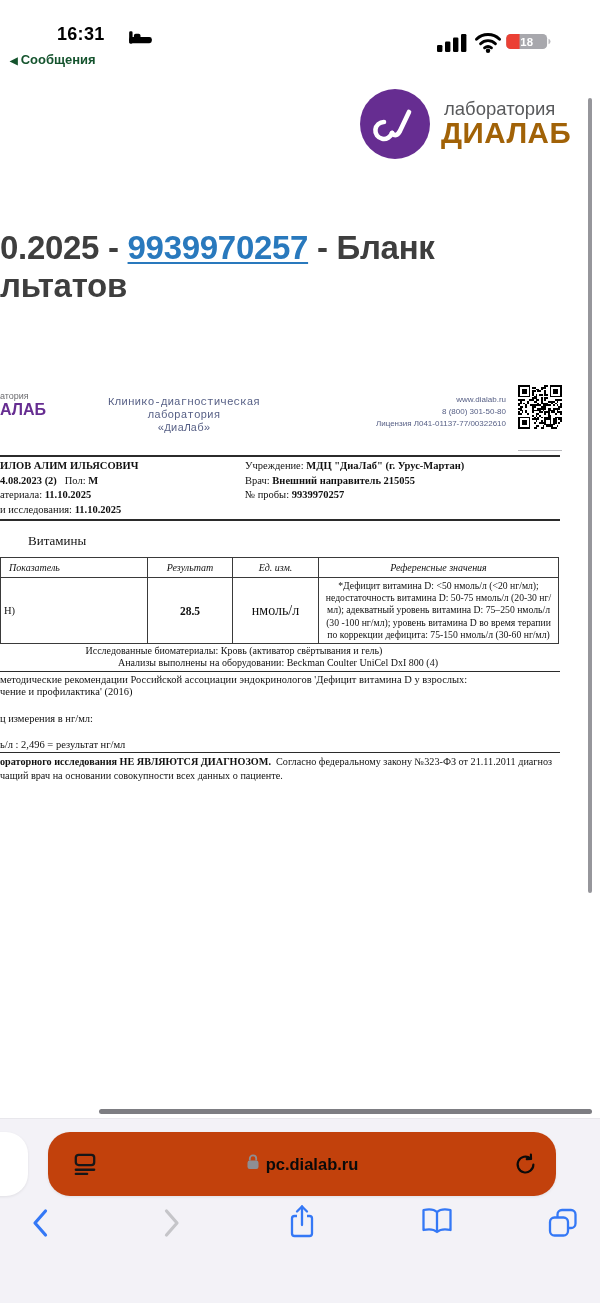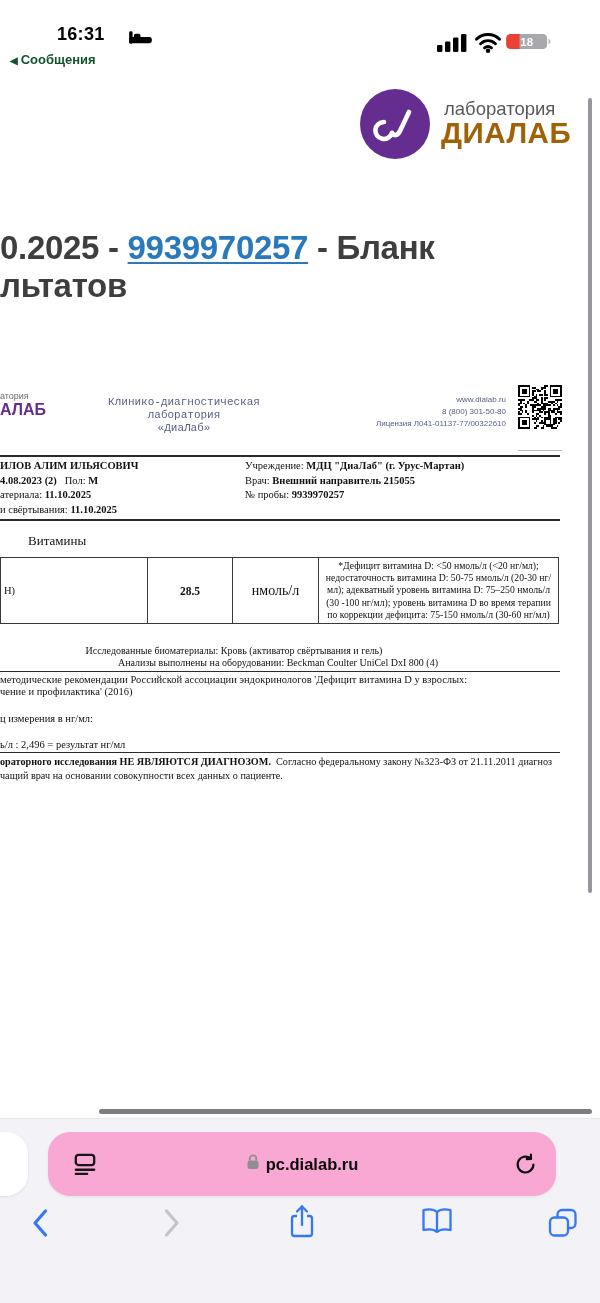--- a/index.html
+++ b/index.html
@@ -64,21 +64,21 @@
   .note{position:absolute;left:0;width:560px;font-size:10.5px;white-space:nowrap;overflow:hidden;}
   .n1{top:291px;} .n2{top:303px;} .n3{top:330px;} .n4{top:356px;}
   .disc{position:absolute;left:0;top:373px;width:560px;font-size:10.2px;white-space:pre;overflow:hidden;}
   .disc2{position:absolute;left:0;top:387px;width:560px;font-size:10.2px;white-space:nowrap;overflow:hidden;}
 
   
   .hscroll{position:absolute;left:99px;top:1109px;width:493px;height:5px;border-radius:2.5px;background:#7d7d82;}
   .chrome{position:absolute;left:0;top:1118px;width:600px;height:185px;background:#f3f2f7;border-top:1px solid #e8e7ec;}
   .addr-sliver{position:absolute;left:-28px;top:13px;width:56px;height:64px;border-radius:22px;background:#fff;
                box-shadow:0 1px 3px rgba(0,0,0,.08);}
-  .addr{position:absolute;left:48px;top:13px;width:508px;height:64px;border-radius:22px;background:#f9a8d4;
+  .addr{position:absolute;left:48px;top:13px;width:508px;height:64px;border-radius:22px;background:#c2410c;
         box-shadow:0 1px 3px rgba(0,0,0,.08);}
   .pm-icon{position:absolute;left:24px;top:19px;}
   .url-wrap{position:absolute;left:0;top:0;width:100%;height:100%;display:flex;align-items:center;justify-content:center;gap:6px;}
   .url-text{font-size:16.5px;font-weight:600;color:#0a0a0a;}
   .reload{position:absolute;right:18px;top:20px;}
   .tb-icon{position:absolute;top:1208px;}
   .tb-back{left:30px;} .tb-fwd{left:162px;} .tb-share{left:288px;top:1204px;} .tb-book{left:420px;top:1207px;} .tb-tabs{left:548px;}
 </style>
 </head>
 <body>
@@ -371,40 +371,46 @@
         </svg>
     </div>
     <div class="qr-underline"></div>
 
     <div class="rule rule1"></div>
 
     <div class="p-left">
       <div class="p-line b">ИЛОВ АЛИМ ИЛЬЯСОВИЧ</div>
       <div class="p-line"><span class="b">4.08.2023 (2)</span><span>   Пол: </span><span class="b">М</span></div>
       <div class="p-line"><span>атериала: </span><span class="b">11.10.2025</span></div>
-      <div class="p-line"><span>и свёртывания: </span><span class="b">11.10.2025</span></div>
+      <div class="p-line"><span>и исследования: </span><span class="b">11.10.2025</span></div>
     </div>
     <div class="p-right">
       <div class="p-line"><span>Учреждение: </span><span class="b">МДЦ "ДиаЛаб" (г. Урус-Мартан)</span></div>
       <div class="p-line"><span>Врач: </span><span class="b">Внешний направитель 215055</span></div>
       <div class="p-line"><span>№ пробы: </span><span class="b">9939970257</span></div>
     </div>
 
     <div class="rule rule2"></div>
 
     <div class="sec-title">Витамины</div>
 
     <table class="lab-table">
       <colgroup>
           <col style="width:147px">
           <col style="width:85px">
           <col style="width:86px">
           <col style="width:240px">
         </colgroup>
       <tbody>
+          <tr>
+        <th class="h-ind">Показатель</th>
+        <th>Результат</th>
+        <th>Ед. изм.</th>
+        <th>Референсные значения</th>
+      </tr>
       <tr class="row-data">
         <td class="cell-ind">Н)</td>
         <td class="cell-res">28.5</td>
         <td class="cell-unit">нмоль/л</td>
         <td class="cell-ref">*Дефицит витамина D: &lt;50 нмоль/л (&lt;20 нг/мл); недостаточность витамина D: 50-75 нмоль/л (20-30 нг/мл); адекватный уровень витамина D: 75–250 нмоль/л (30 -100 нг/мл); уровень витамина D во время терапии по коррекции дефицита: 75-150 нмоль/л (30-60 нг/мл)</td>
       </tr>
     </tbody>
       </table>
 
     <div class="under-table ut1">Исследованные биоматериалы: Кровь (активатор свёртывания и гель)</div>

